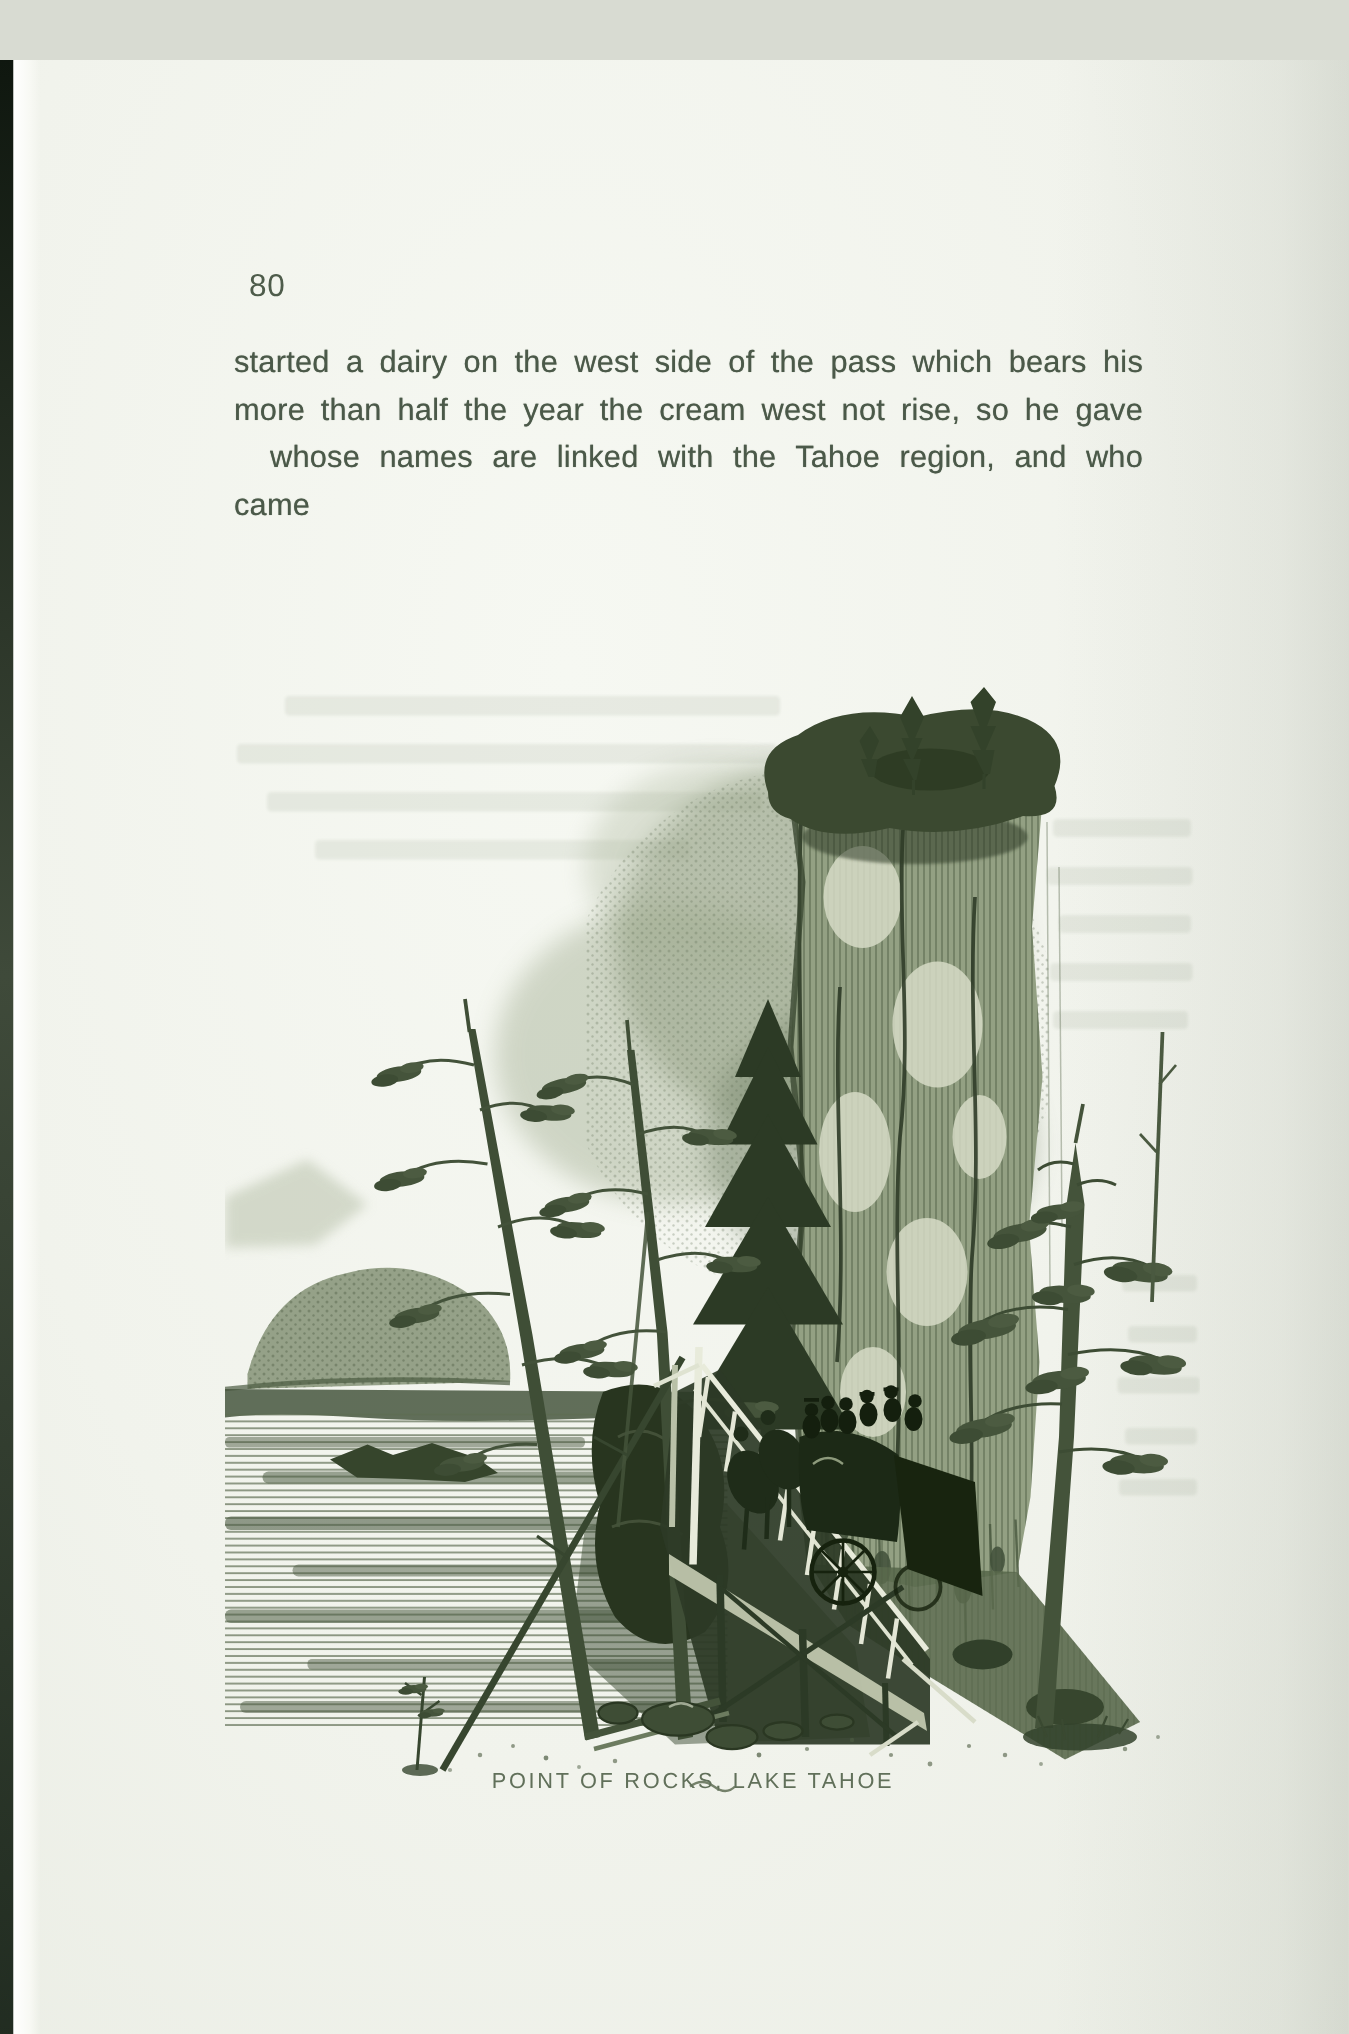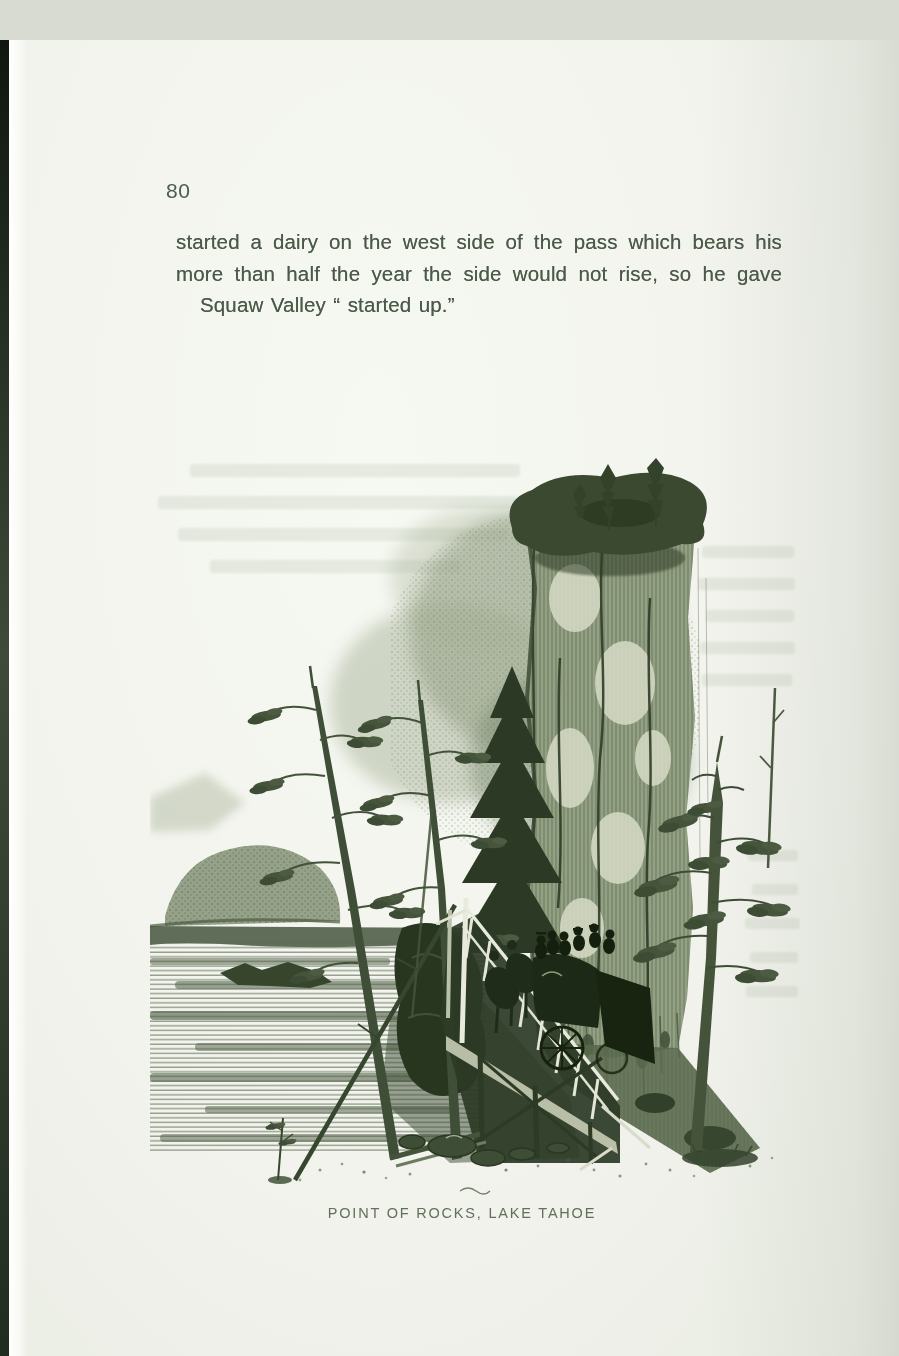--- a/index.html
+++ b/index.html
@@ -11,45 +11,45 @@
   .spine-edge{position:absolute;left:0;top:0;width:9px;height:1356px;
         background:linear-gradient(180deg,#0f170f 0%,#3f4a3a 45%,#202b20 100%);}
   .page-edge-highlight{position:absolute;left:9px;top:0;width:18px;height:1356px;
         background:linear-gradient(90deg,#ffffff,#f8f9f4 60%,rgba(248,249,244,0) 100%);}
   .bottom-curl{position:absolute;left:0;top:1330px;width:899px;height:18px;
         background:linear-gradient(180deg,rgba(170,178,164,0),#a9b1a1);}
   .scan-bed{position:absolute;left:0;top:1348px;width:899px;height:8px;
         background:linear-gradient(90deg,#4a554a,#1c261c 40%,#121c12);}
   .page-number{position:absolute;left:166px;top:139px;font-size:21px;color:#4e5c4b;
         letter-spacing:.5px;}
-  .textblock{position:absolute;left:176px;top:186px;width:606px;color:#4b5949;
+  .textblock{position:absolute;left:156px;top:186px;width:606px;color:#4b5949;
         font-size:20.5px;line-height:31.6px;letter-spacing:.15px;word-spacing:1.5px;
         text-shadow:0 0 .5px rgba(70,86,66,.75);}
   .line{text-align:justify;text-align-last:justify;}
   .line.last{text-align-last:left;}
   .para.indented .line:first-child{text-indent:24px;}
   .figure{position:absolute;left:150px;top:418px;width:650px;height:745px;}
-  .caption{position:absolute;left:150px;top:1165px;width:650px;text-align:center;
+  .caption{position:absolute;left:150px;top:1140px;width:650px;text-align:center;
         padding-right:26px;box-sizing:border-box;
         font-size:14.5px;letter-spacing:1.8px;color:#61705a;}
 </style>
 </head>
 <body>
 
 <div class="scan">
 
   <div class="page-number">80</div>
 
   <div class="textblock">
     <div class="para">
         <div class="line">started a dairy on the west side of the pass which bears his</div>
-        <div class="line">more than half the year the side would not rise, so he gave</div>
+        <div class="line">more than half the year the cream west not rise, so he gave</div>
       </div>
     <div class="para indented">
-        <div class="line last">Squaw Valley “ started up.”</div>
+        <div class="line">whose names are linked with the Tahoe region, and who came</div>
       </div>
   </div>
 
   <figure class="figure" style="margin:0">
     <svg width="650" height="745" viewBox="0 0 650 745" role="img">
       <defs>
         <pattern id="hl" width="5" height="4.6" patternUnits="userSpaceOnUse">
           <line x1="0" y1="2" x2="5" y2="2" stroke="#5d6c52" stroke-width="1.1"></line>
         </pattern>
         <pattern id="vl" width="4" height="9" patternUnits="userSpaceOnUse">

